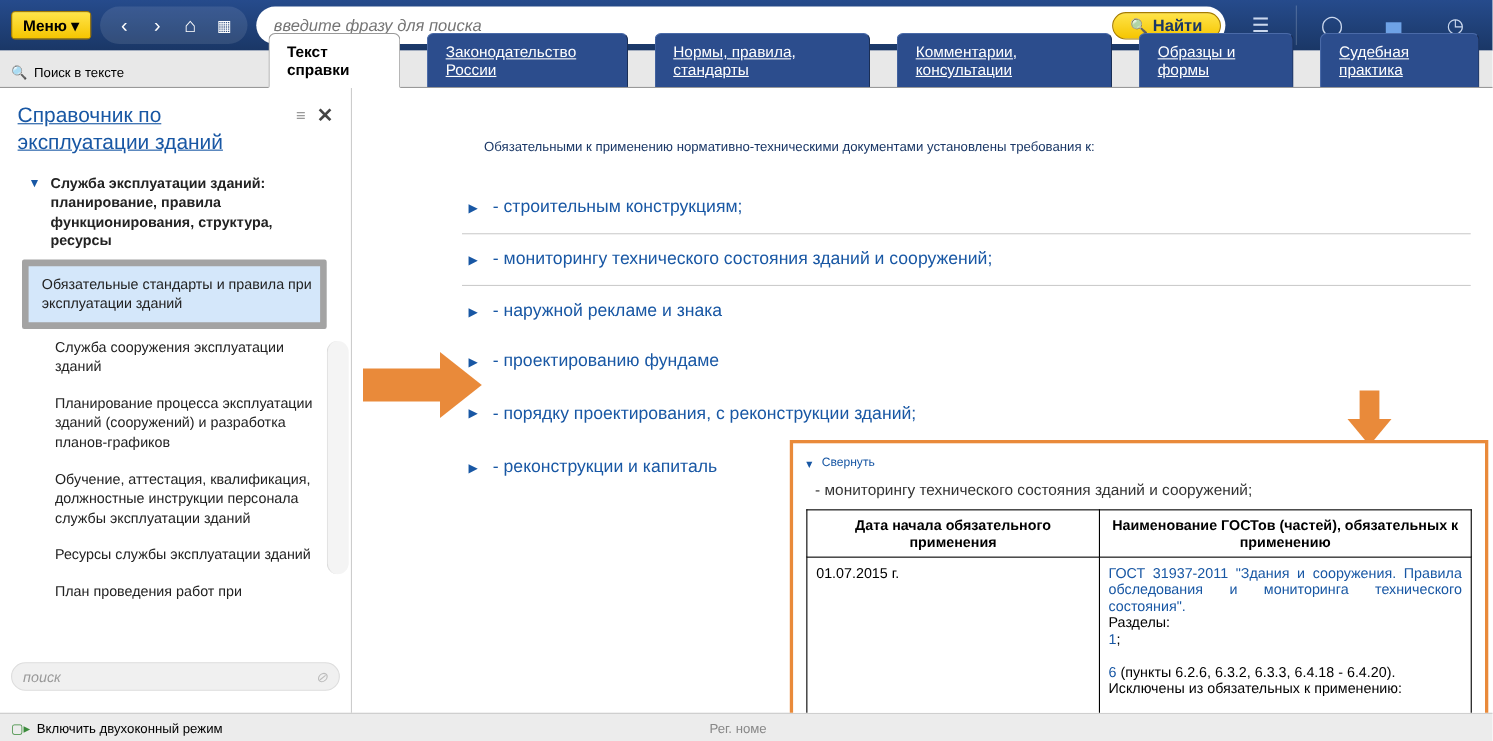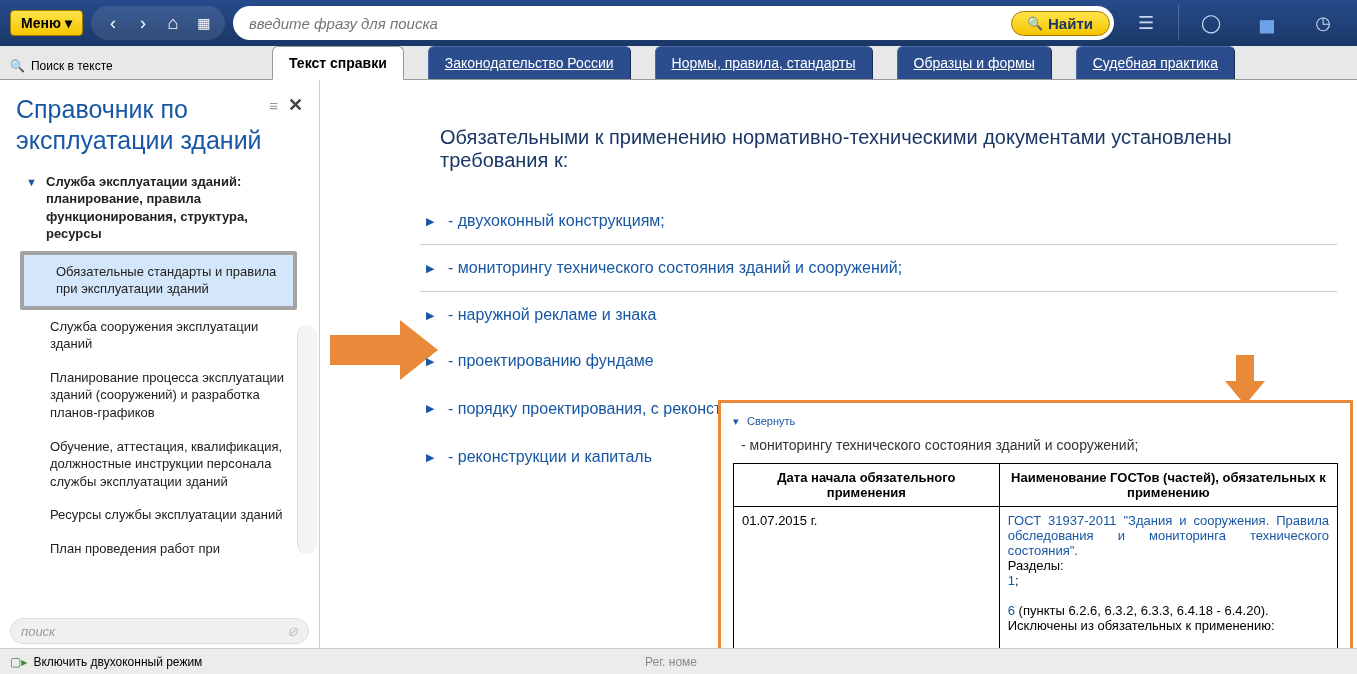--- a/index.html
+++ b/index.html
@@ -20,40 +20,40 @@
     .tabs-row { height: 34px; background: #e8e8e8; display: flex; align-items: flex-end; border-bottom: 1px solid #999; }
     .left-tool { width: 260px; padding: 6px 10px; display: flex; align-items: center; gap: 6px; font-size: 12px; }
     .tab { padding: 8px 16px; font-size: 14px; color: #fff; background: #2c4d8d; border-radius: 6px 6px 0 0; margin: 0 12px; cursor: pointer; border-top: 1px solid #4a6aa8; border-left: 1px solid #4a6aa8; border-right: 1px solid #1a2e55; }
     .tab.active { background: #fff; color: #000; font-weight: bold; border: 1px solid #999; border-bottom: 1px solid #fff; position: relative; top: 1px; }
     .tab .underline { text-decoration: underline; }
 
     
     .main { display: flex; height: calc(674px - 46px - 34px - 26px); }
     .sidebar { width: 320px; border-right: 1px solid #ccc; display: flex; flex-direction: column; position: relative; }
     .sidebar-header { padding: 14px 16px 8px; display: flex; align-items: flex-start; justify-content: space-between; }
-    .sidebar-title { color: #1857a4; font-size: 25px; line-height: 1.25; }
+    .sidebar-title { color: #1857a4; font-size: 19px; line-height: 1.25; text-decoration: underline; }
     .sidebar-icons { display: flex; align-items: center; gap: 10px; color: #444; font-size: 18px; }
     .tree { flex: 1; overflow: hidden; padding: 0 22px 0 20px; position: relative; }
     .tree-scrollbar { position: absolute; right: 2px; top: 160px; bottom: 60px; width: 20px; background: #f4f4f4; border-left:1px solid #ddd; border-radius:10px;}
     .tree-item { padding: 8px 0 8px 26px; font-size: 13px; color: #222; line-height: 1.35; cursor: pointer; position: relative; }
     .tree-item.level0 { padding-left: 26px; font-weight: bold; }
     .tree-item.level1 { padding-left: 30px; }
     .tree-arrow { position: absolute; left: 6px; top: 10px; color: #1857a4; font-size: 11px; }
-    .tree-item.selected { background: #d4e7fa; border: 4px solid #a3a3a3; border-radius: 2px; padding-left: 32px; }
-    .sidebar-search { margin: 4px 10px; background: #f0f0f0; border-radius: 14px; height: 26px; display: flex; align-items: center; padding: 0 10px; color: #999; font-style: italic; font-size: 13px; justify-content: space-between; border:1px solid #ddd; }
+    .tree-item.selected { background: #d4e7fa; border: 6px solid #a3a3a3; border-radius: 2px; padding-left: 12px; }
+    .sidebar-search { margin: 20px 10px; background: #f0f0f0; border-radius: 14px; height: 26px; display: flex; align-items: center; padding: 0 10px; color: #999; font-style: italic; font-size: 13px; justify-content: space-between; border:1px solid #ddd; }
 
     .content { flex: 1; padding: 10px 20px 10px 80px; position: relative; overflow: hidden; }
     .arrow-big { position: absolute; left: 0; top: 240px; width: 120px; height: 60px; }
     .arrow-big::before { content: ""; position: absolute; left: 10px; top: 15px; width: 70px; height: 30px; background: #e98a3a; }
     .arrow-big::after { content: ""; position: absolute; left: 80px; top: 0; border-top: 30px solid transparent; border-bottom: 30px solid transparent; border-left: 38px solid #e98a3a; }
     .arrow-down { position: absolute; left: 905px; top: 275px; width: 40px; height: 50px; }
     .arrow-down::before { content:""; position:absolute; left:11px; top:0; width:18px; height:26px; background:#e98a3a;}
     .arrow-down::after { content:""; position:absolute; left:0; top:26px; border-left:20px solid transparent; border-right:20px solid transparent; border-top:24px solid #e98a3a;}
 
-    .doc-title { color: #1a3766; font-size: 20px; margin: 36px 0 26px 40px; }
+    .doc-title { color: #1a3766; font-size: 12px; margin: 36px 0 26px 40px; }
     .doc-item { color: #1857a4; font-size: 16px; padding: 14px 0 14px 28px; border-bottom: 1px solid #ccc; position: relative; cursor: pointer; margin-left: 20px; }
     .doc-item::before { content: "▶"; position: absolute; left: 6px; top: 17px; color: #1857a4; font-size: 11px; }
     .doc-item.truncated { border-bottom:none; }
 
     
     .popup { position: absolute; right: 4px; top: 320px; width: 635px; border: 3px solid #e98a3a; background: #fff; padding: 6px 12px 0; font-size: 13px; }
     .popup-collapse { color: #1857a4; font-size: 11px; cursor: pointer; padding: 6px 0 8px 14px; position: relative; }
     .popup-collapse::before { content:"▾"; position:absolute; left:0; top:6px; font-size:11px; }
     .popup-sub { color: #333; font-size: 14px; padding: 2px 0 10px 8px; }
     .popup table { width: 100%; border-collapse: collapse; font-size: 13px; }
@@ -96,20 +96,21 @@
 </div>
 
 <div class="tabs-row">
   <div class="left-tool">
     <span>🔍</span>
     <span>Поиск в тексте</span>
   </div>
   <div class="tab active"><span>Текст справки</span></div>
   <div class="tab"><span class="underline">Законодательство России</span></div>
   <div class="tab"><span class="underline">Нормы, правила, стандарты</span></div>
+  <div class="tab"><span class="underline">Комментарии, консультации</span></div>
   <div class="tab"><span class="underline">Образцы и формы</span></div>
   <div class="tab"><span class="underline">Судебная практика</span></div>
 </div>
 
 <div class="main">
   <div class="sidebar">
     <div class="sidebar-header">
       <div class="sidebar-title">Справочник по эксплуатации зданий</div>
       <div class="sidebar-icons">
         <span style="color:#999;font-size:15px;">≡</span>
@@ -145,21 +146,21 @@
       <span>поиск</span>
       <span style="color:#bbb;">⊘</span>
     </div>
   </div>
 
   <div class="content">
     <div class="arrow-big"></div>
     <div class="arrow-down"></div>
 
     <div class="doc-title">Обязательными к применению нормативно-техническими документами установлены требования к:</div>
-    <div class="doc-item"><span>- двухоконный конструкциям;</span></div>
+    <div class="doc-item"><span>- строительным конструкциям;</span></div>
     <div class="doc-item"><span>- мониторингу технического состояния зданий и сооружений;</span></div>
     <div class="doc-item truncated"><span>- наружной рекламе и знака</span></div>
     <div class="doc-item truncated"><span>- проектированию фундаме</span></div>
     <div class="doc-item truncated" style="line-height:1.4;"><span>- порядку проектирования, с реконструкции зданий;</span></div>
     <div class="doc-item truncated"><span>- реконструкции и капиталь</span></div>
 
     <div class="popup">
       <div class="popup-collapse"><span>Свернуть</span></div>
       <div class="popup-sub">- мониторингу технического состояния зданий и сооружений;</div>
       <table>

